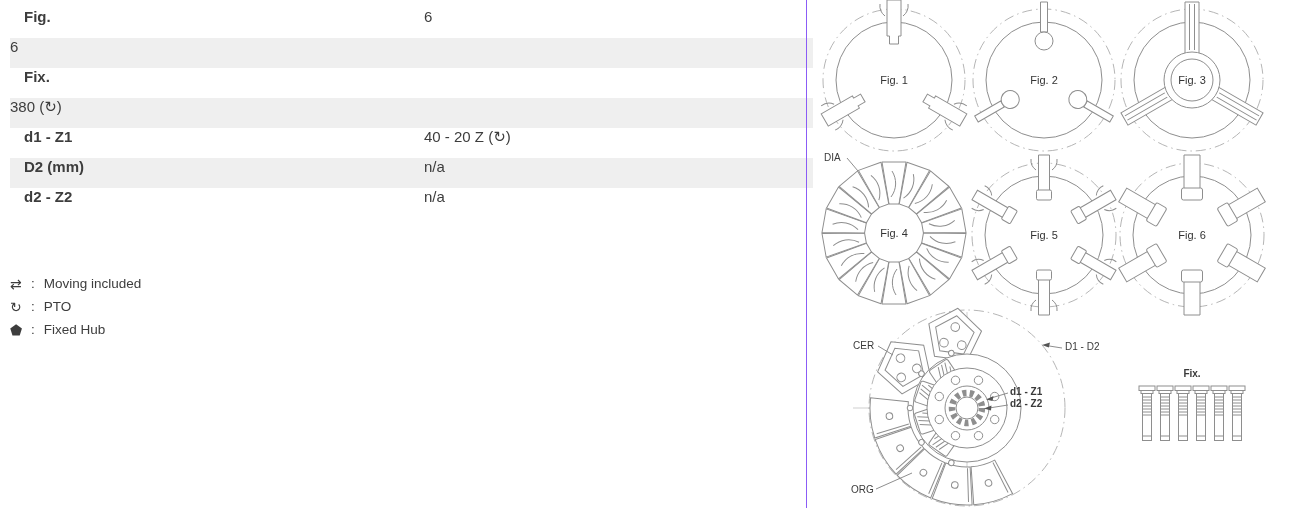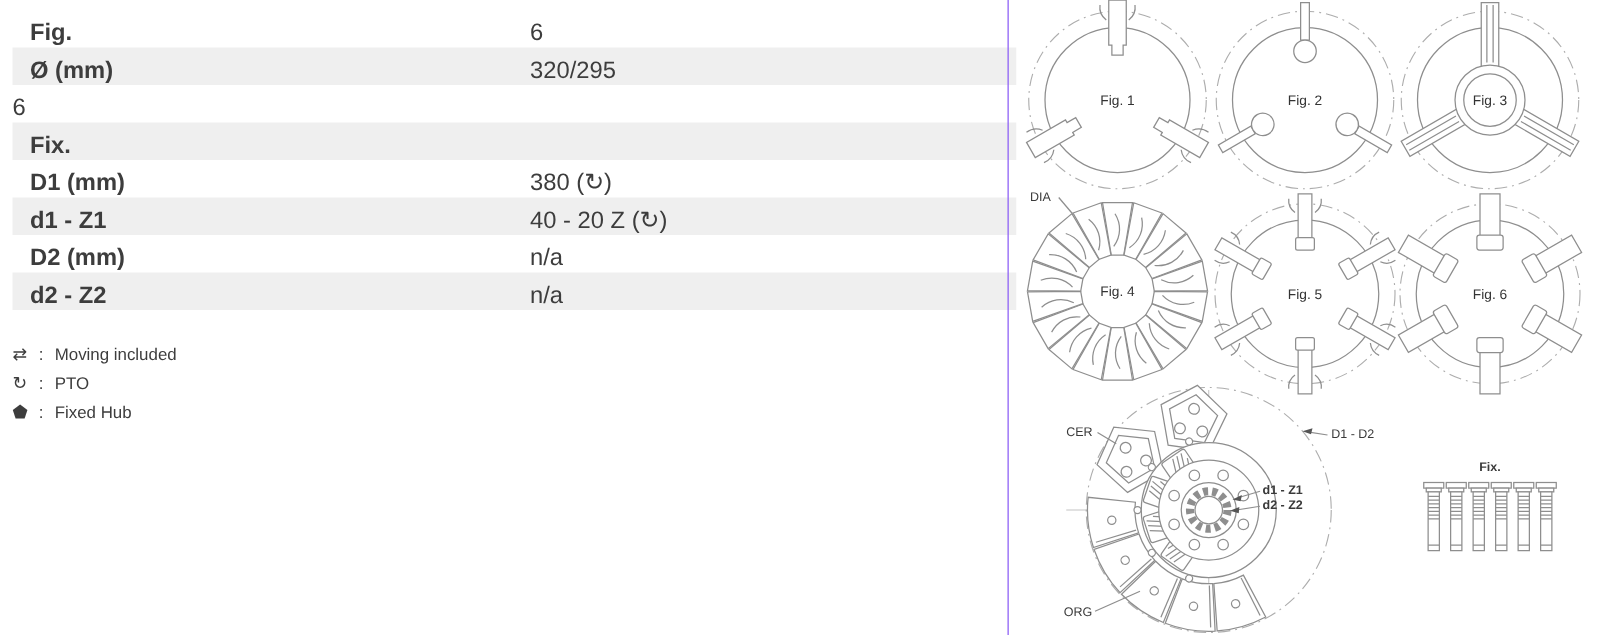--- a/index.html
+++ b/index.html
@@ -1,21 +1,21 @@
 <!DOCTYPE html>
 <html><head>
 <meta charset="utf-8">
 <style>
   html,body{margin:0;padding:0;background:#fff;}
   body{width:1293px;height:508px;position:relative;overflow:hidden;
        font-family:"Liberation Sans","DejaVu Sans",sans-serif;color:#3d3d3d;}
 
   
   .spec{position:absolute;top:8px;left:10px;width:803px;}
-  .row{display:flex;align-items:flex-end;height:30px;font-size:19px;}
+  .row{display:flex;align-items:flex-start;height:30px;font-size:15px;}
   .row:nth-child(even){background:#efefef;}
   .cell.label{width:400px;padding-left:14px;font-weight:700;}
   .cell.value{flex:1;}
 
   
   .legend{position:absolute;left:10px;top:272px;font-size:13.5px;}
   .legend-item{display:flex;align-items:center;height:23px;}
   .legend .sym{min-width:18px;text-align:left;font-size:14px;}
   .legend .sep{margin:0 9px 0 3px;}
 
@@ -36,31 +36,26 @@
 </style>
 </head>
 <body>
 
 <div class="spec">
   <div class="row">
     <div class="cell label">Fig.</div>
     <div class="cell value">6</div>
   </div>
   <div class="row">
-    <div class="cell label">Ø (mm)</div>
-    <div class="cell value">320/295</div>
-  </div>
-  <div class="row">
     <div class="cell value">6</div>
   </div>
   <div class="row">
     <div class="cell label">Fix.</div>
   </div>
   <div class="row">
-    <div class="cell label">D1 (mm)</div>
     <div class="cell value">380 (↻)</div>
   </div>
   <div class="row">
     <div class="cell label">d1 - Z1</div>
     <div class="cell value">40 - 20 Z (↻)</div>
   </div>
   <div class="row">
     <div class="cell label">D2 (mm)</div>
     <div class="cell value">n/a</div>
   </div>

